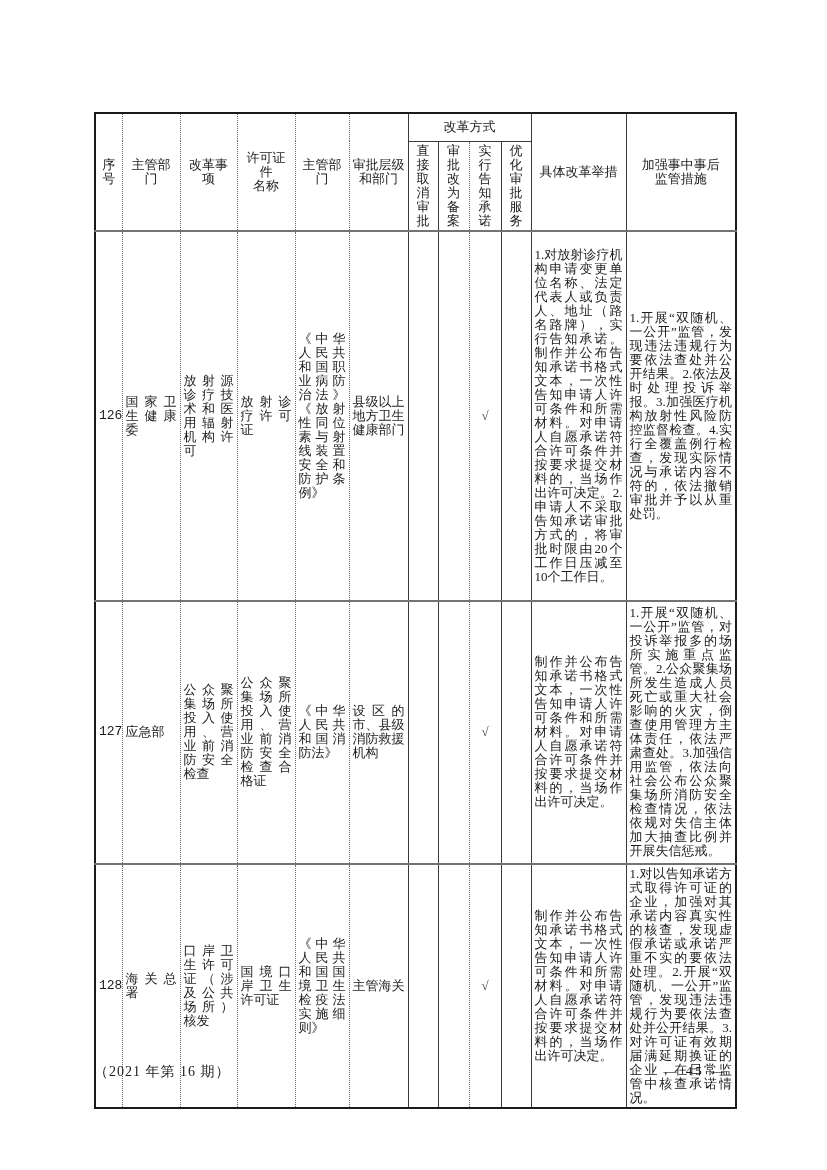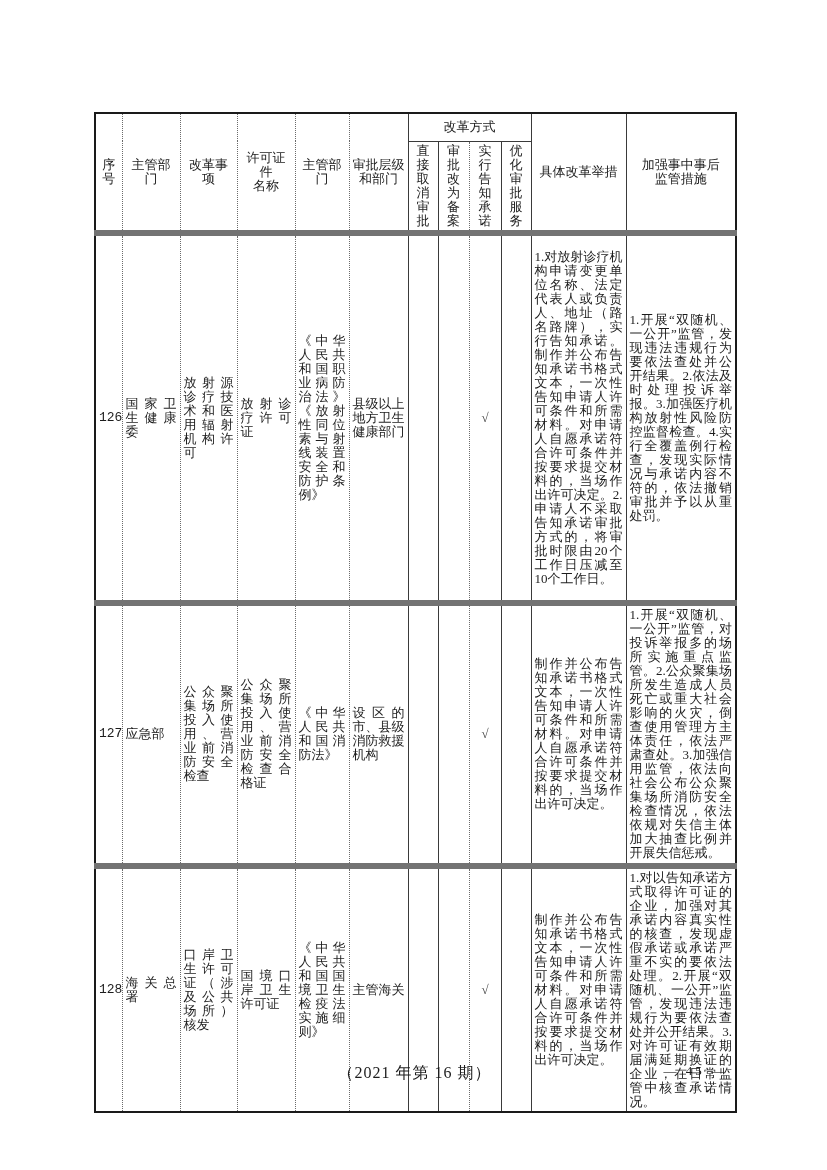--- a/index.html
+++ b/index.html
@@ -34,26 +34,26 @@
   .row-127 td { height: 263px; margin-left: 44px; }
   .row-128 td { height: 231px; }
   .center { text-align: left; font-family: Liberation Mono, monospace; }
   .just {
     text-align: justify;
     text-justify: inter-ideograph;
     padding: 3px 5px;
   }
   .bl-dot   { border-left: 1px dotted #6a6a6a; }
   .bl-solid { border-left: 1px solid #3a3a3a; }
-  .bt       { border-top: 6px solid #737373; }
+  .bt       { border-top: 2px solid #737373; }
   .bb       { border-bottom: 1px solid #3a3a3a; }
   .mark { font-size: 13px; color: #444; text-align: center; }
   .footer-issue {
     position: absolute; left: 94px; top: 1063px; width: 641px;
-    text-align: center; font-size: 16px; letter-spacing: 1px;
+    font-size: 14px; letter-spacing: 1px;
   }
   .footer-page {
     position: absolute; top: 1063px; right: 100px;
     font-size: 13px; letter-spacing: 3px;
   }
 </style>
 </head>
 <body>
 
 <div class="page">

